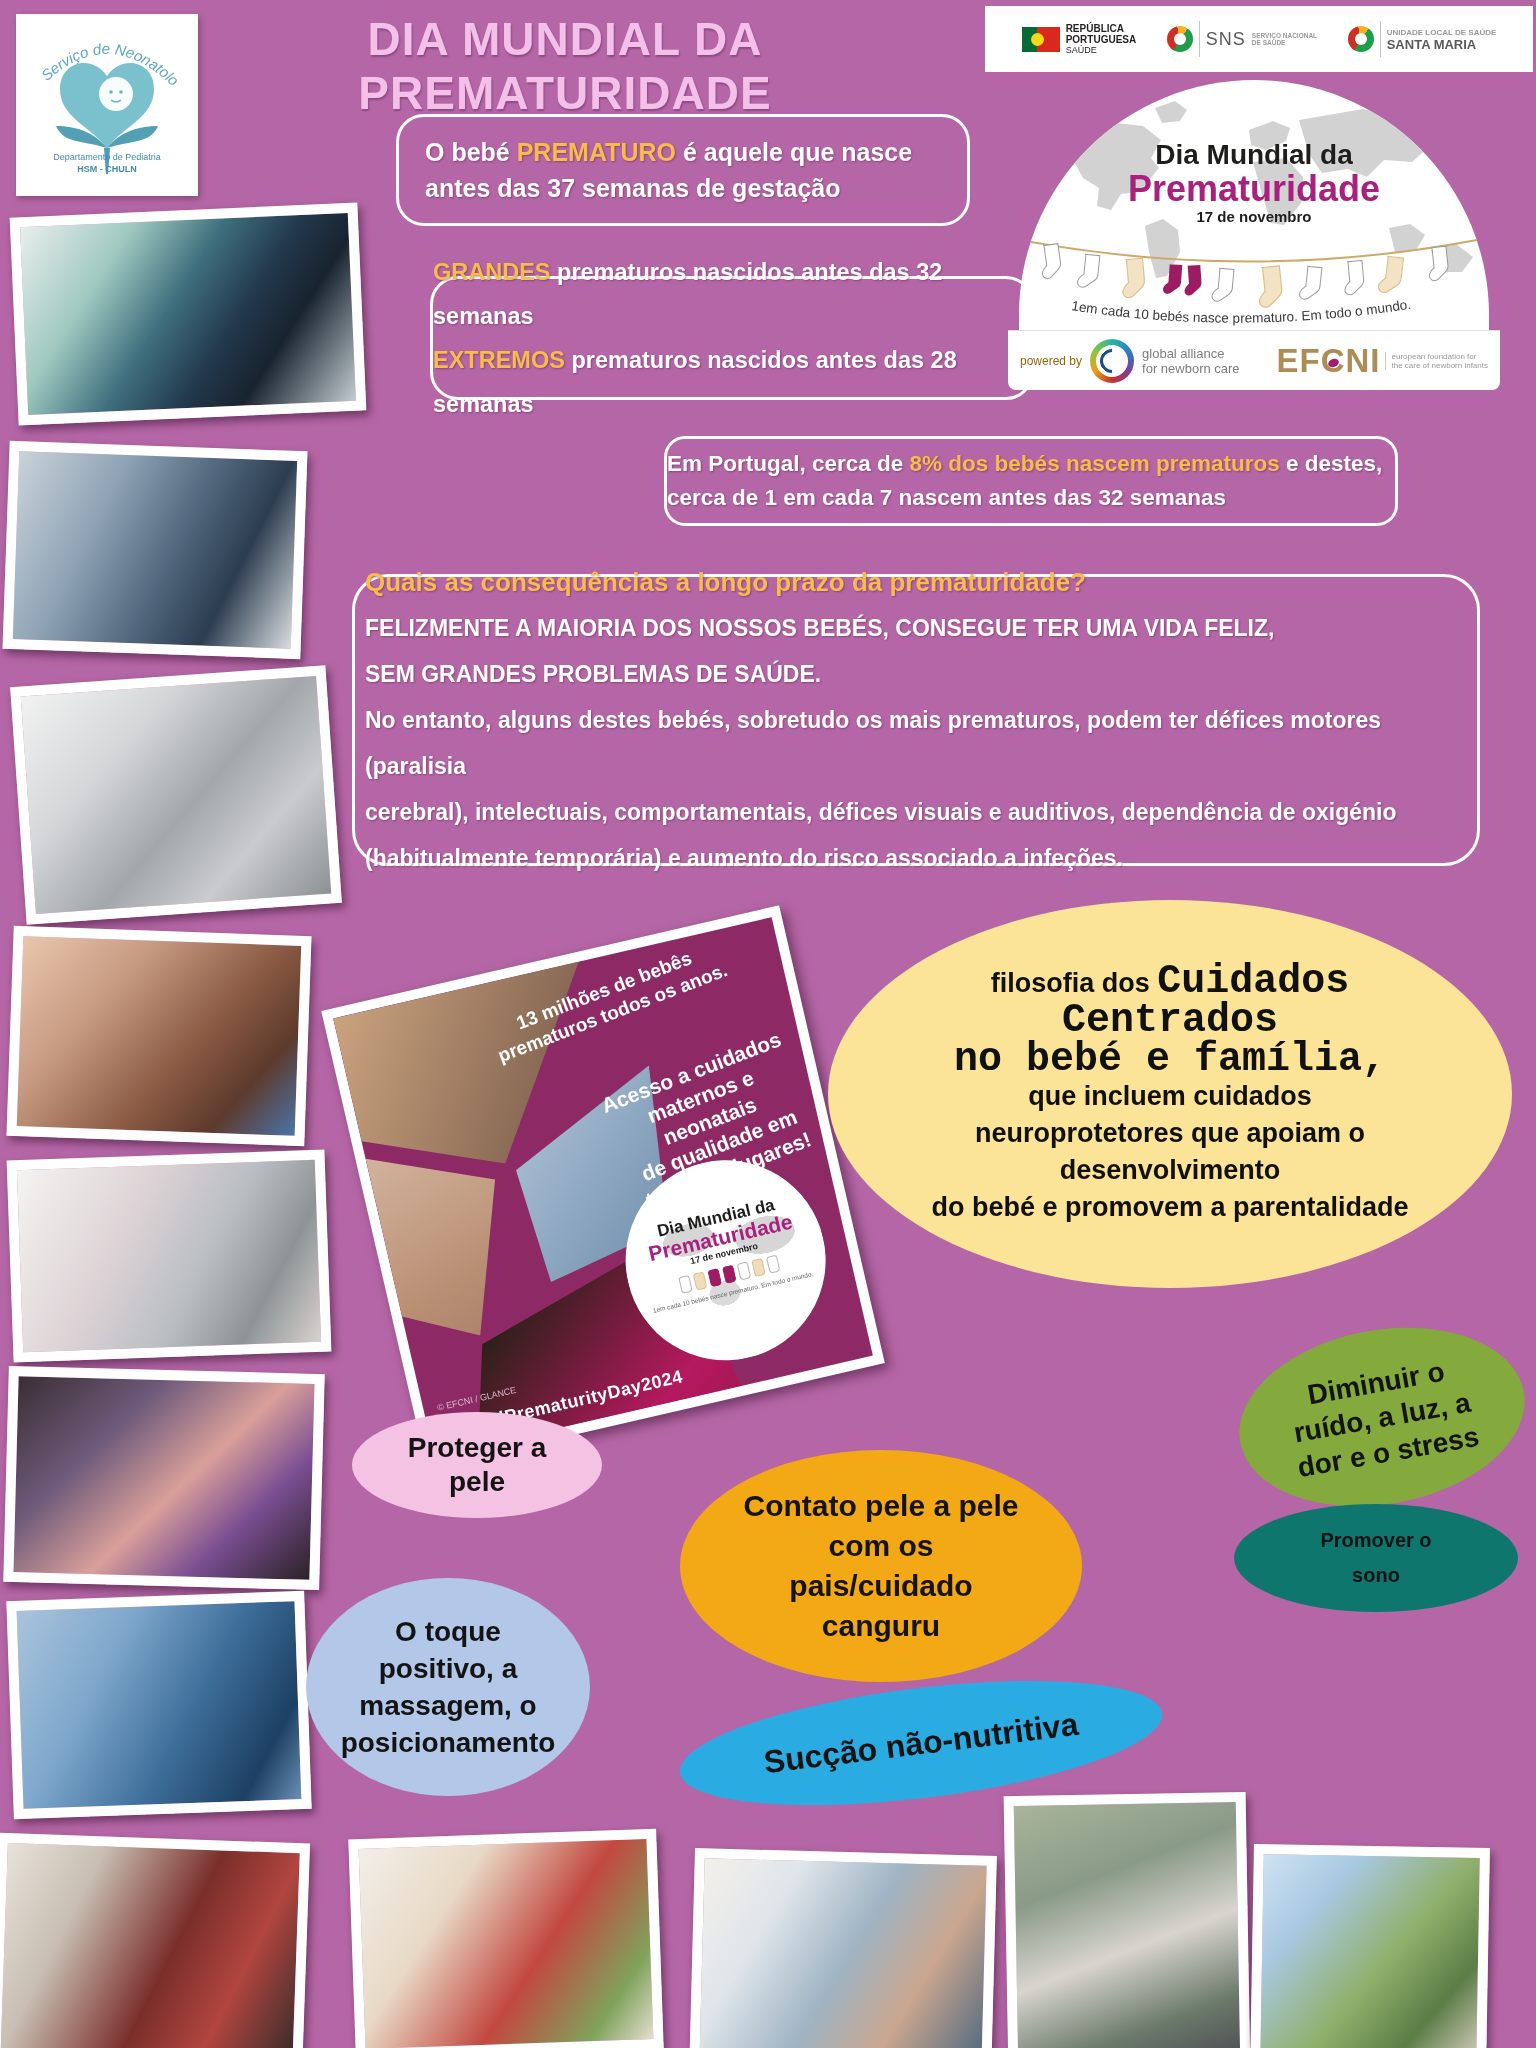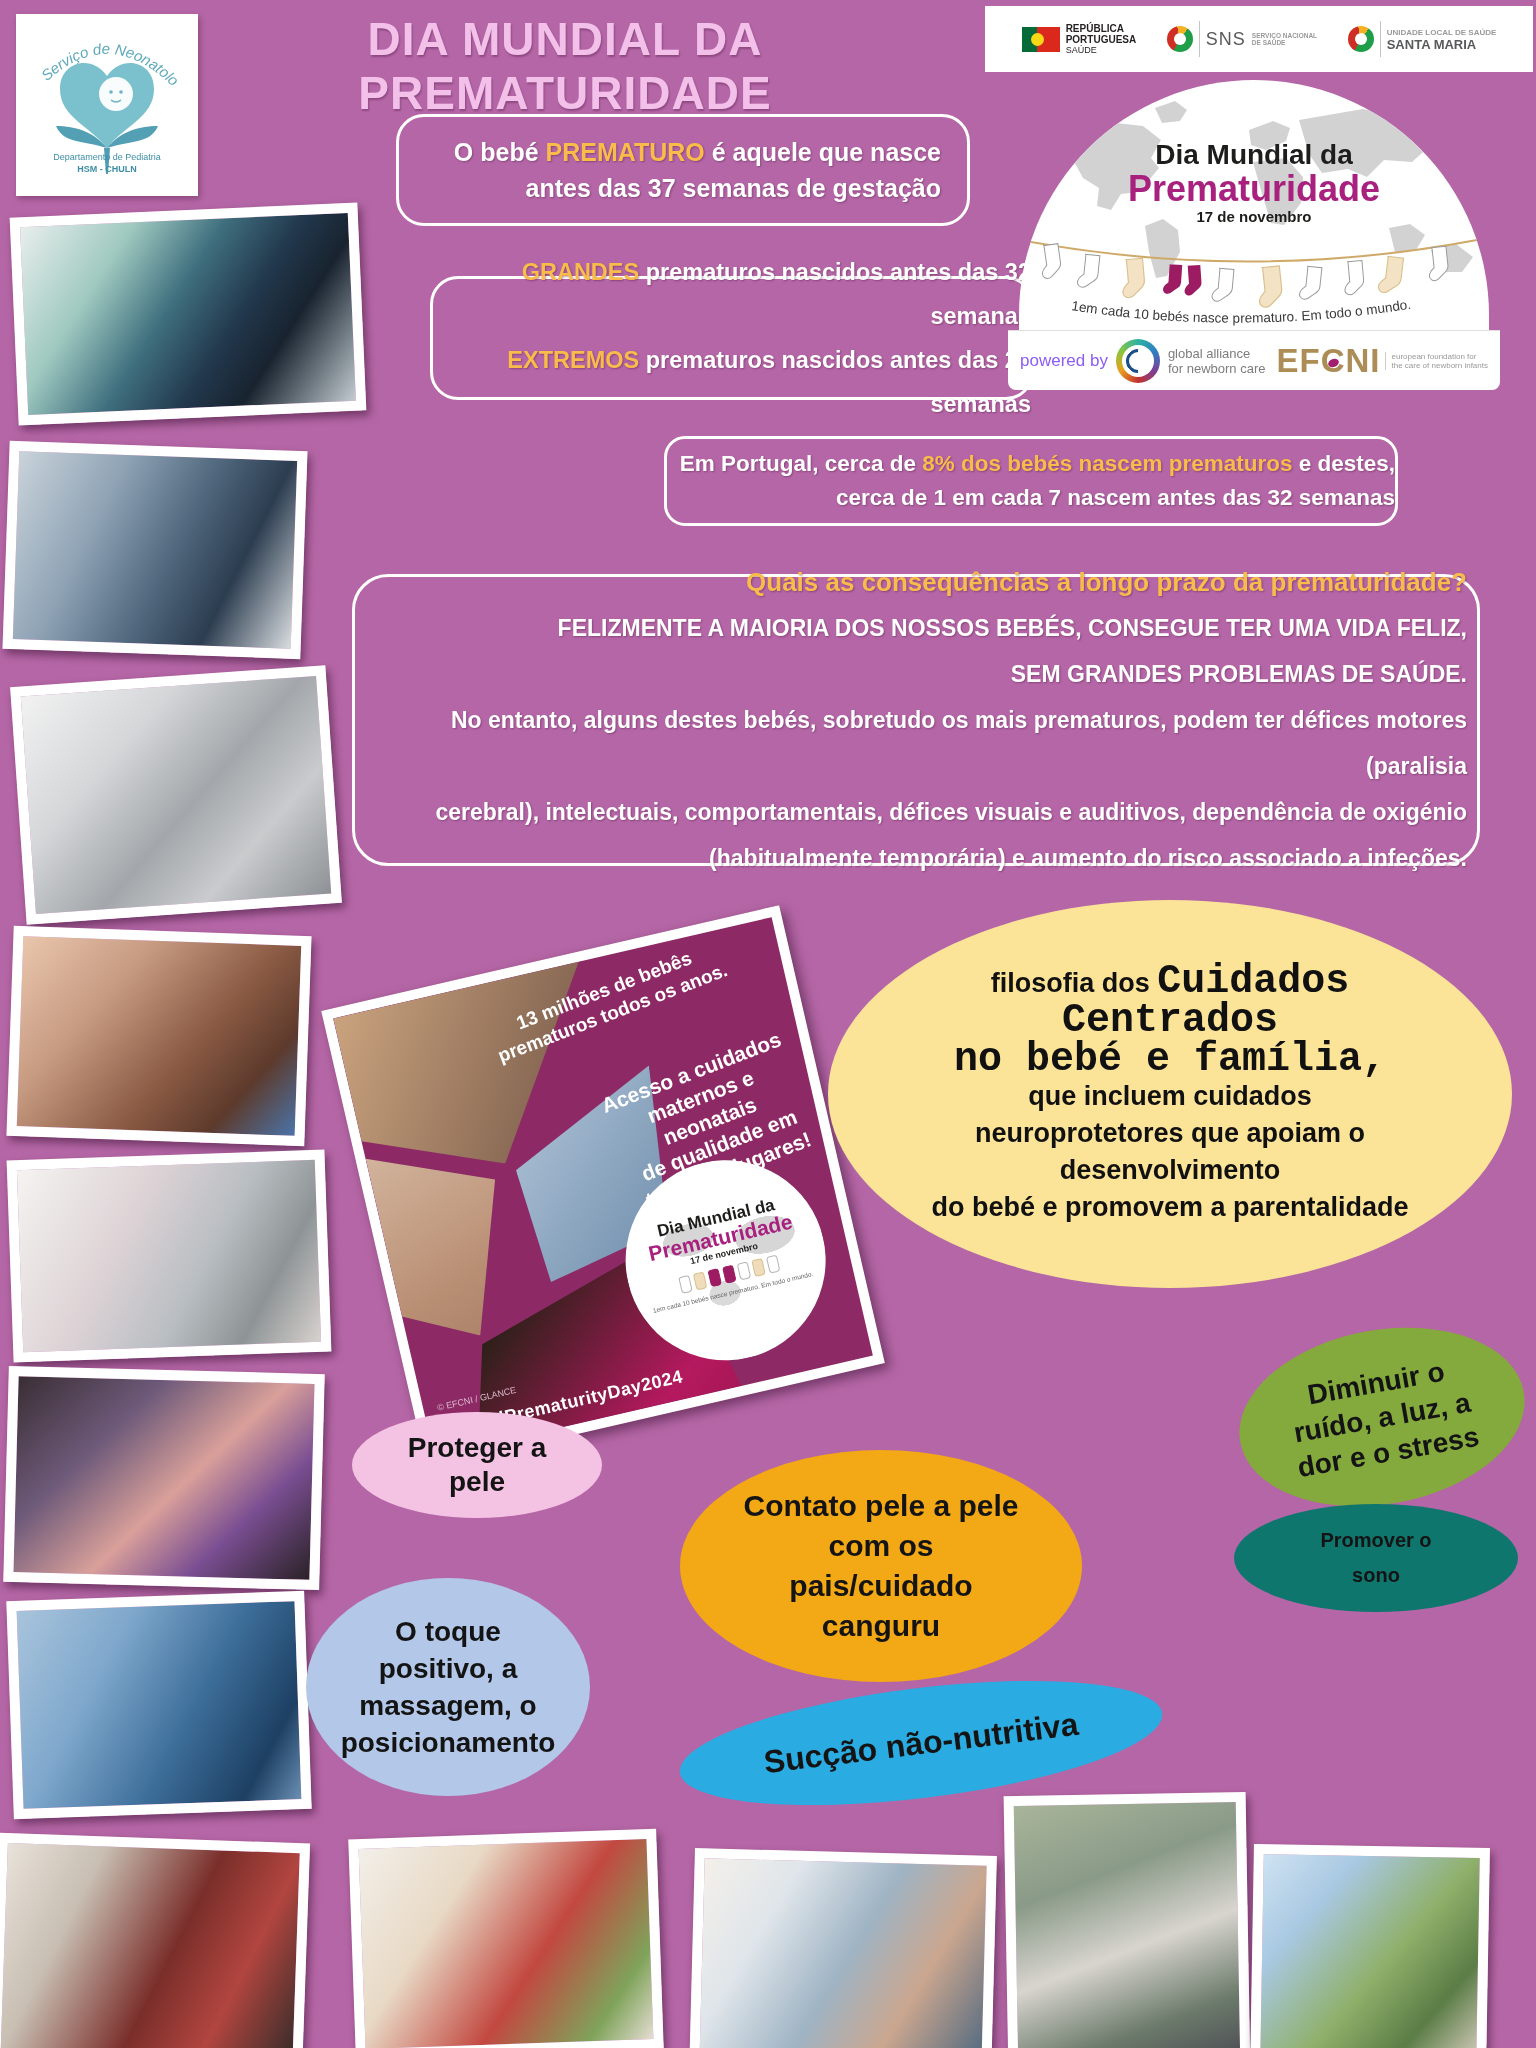--- a/index.html
+++ b/index.html
@@ -19,41 +19,41 @@
   .lg .thin{font-weight:normal;font-size:9px;}
   .gr-circle{width:26px;height:26px;border-radius:50%;
      background:conic-gradient(from 210deg,#cf2e24 0 38%,#f4b223 38% 52%,#1e9e49 52% 100%);position:relative;}
   .gr-circle::after{content:"";position:absolute;left:7px;top:7px;width:12px;height:12px;border-radius:50%;background:#fff;}
   .vbar{width:1px;height:36px;background:#c5c5c5;}
   .sns-abbr{font-size:18px;font-weight:normal;color:#58595b;letter-spacing:1px;}
   .cap{font-size:6.5px;line-height:7.5px;color:#9a9a9a;font-weight:bold;}
   .uls-cap{font-size:8px;color:#9a9a9a;font-weight:bold;line-height:10px;}
   .uls-name{font-size:13px;color:#58595b;font-weight:bold;line-height:13px;}
   
-  .wbox{border:3px solid #fff;border-radius:28px;color:#fff;font-weight:bold;text-align:right;
+  .wbox{border:3px solid #fff;border-radius:28px;color:#fff;font-weight:bold;text-align:left;
         text-shadow:1px 1px 2px rgba(70,20,60,.4);box-sizing:border-box;display:flex;flex-direction:column;justify-content:center;}
   .hl{color:#f9bc4a;}
   .box1{left:396px;top:114px;width:574px;height:112px;font-size:25px;line-height:36px;padding:0 26px;}
   .box2{left:430px;top:276px;width:604px;height:124px;font-size:23.5px;line-height:44px;}
   .box3{left:664px;top:436px;width:734px;height:90px;font-size:22.5px;line-height:34px;border-radius:21px;}
   .bigbox{left:352px;top:574px;width:1128px;height:292px;border-radius:36px;font-size:23px;line-height:46px;padding:8px 10px;}
   .bigbox .btitle{color:#f9bc4a;font-size:26px;}
   
   .wpd{left:1008px;top:74px;width:492px;height:316px;}
   .egg{position:absolute;left:11px;top:6px;width:470px;height:252px;background:#fff;
        border-radius:235px 235px 0 0;overflow:hidden;}
   .egg svg.map{position:absolute;left:8px;top:16px;}
   .egg .t{position:relative;text-align:center;}
   .egg .t1{margin-top:60px;font-size:28px;font-weight:bold;color:#1d1d1b;line-height:30px;}
   .egg .t2{font-size:36px;font-weight:bold;color:#a8217e;line-height:38px;}
   .egg .t3{font-size:15px;font-weight:bold;color:#1d1d1b;}
   .egg svg.socks{position:absolute;left:0;bottom:0;}
   .wpd-footer{position:absolute;left:0;bottom:0;width:492px;height:60px;background:#fff;border-radius:0 0 8px 8px;
       border-top:1px solid #ddd;display:flex;align-items:center;gap:8px;padding:0 12px;box-sizing:border-box;}
-  .pby{font-size:17px;color:#8b5cf6;}
+  .pby{font-size:12px;color:#a16207;}
   .ga-ring{width:44px;height:44px;border-radius:50%;flex:0 0 auto;
      background:conic-gradient(#2bb3a3,#2e7fc2,#7a3f98,#c2332e,#e8a01d,#8bc53f,#2bb3a3);
      display:flex;align-items:center;justify-content:center;}
   .ga-core{width:32px;height:32px;border-radius:50%;background:#fff;display:flex;align-items:center;justify-content:center;}
   .ga-baby{width:18px;height:18px;border:3px solid #1b4f8a;border-top-color:transparent;border-right-color:transparent;
      border-radius:50%;transform:rotate(45deg);}
   .ga-text{font-size:13px;color:#7d7d7d;line-height:15px;}
   .efcni-wrap{margin-left:auto;display:flex;align-items:center;gap:5px;}
   .efcni{font-size:33px;font-weight:bold;color:#ab8d55;letter-spacing:1px;display:flex;align-items:center;}
   .efcni .c{position:relative;}

